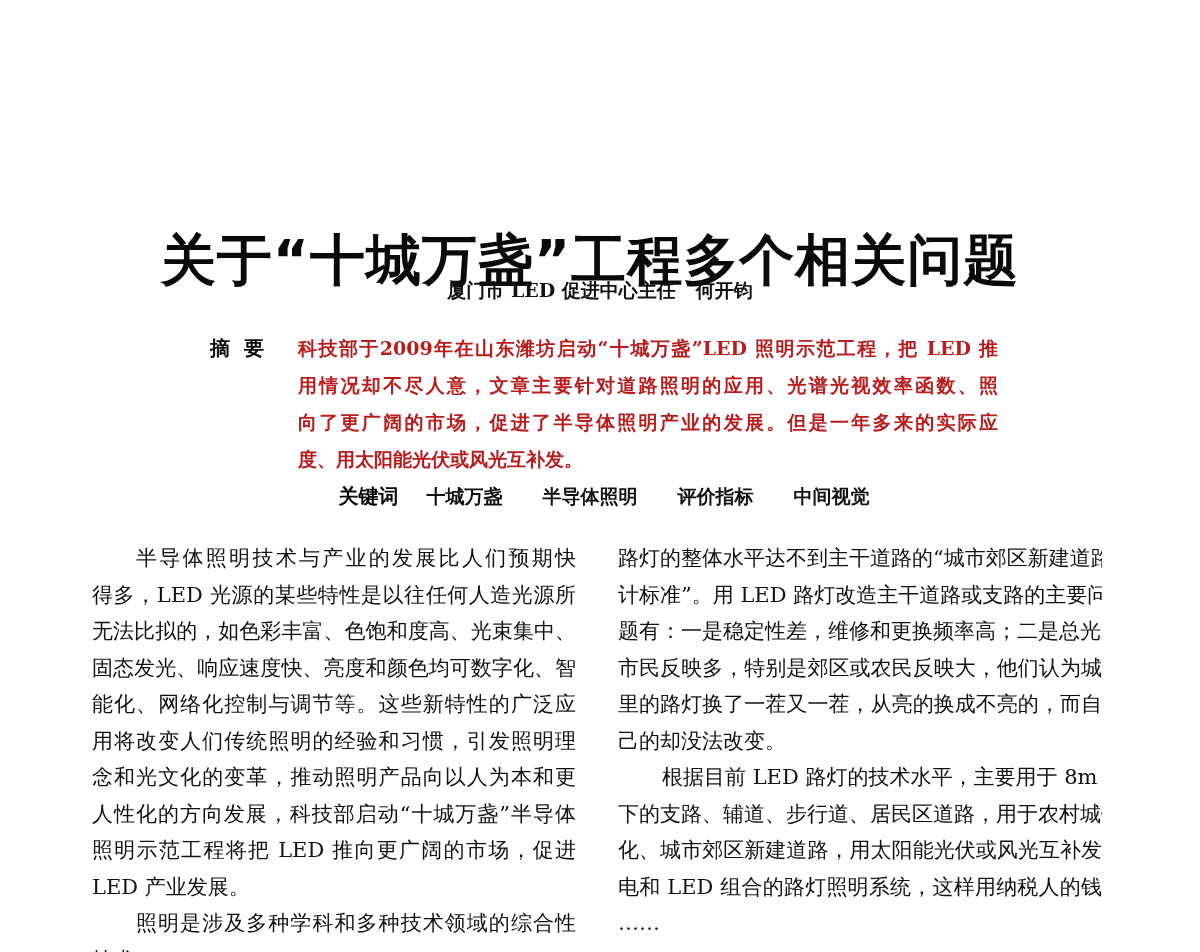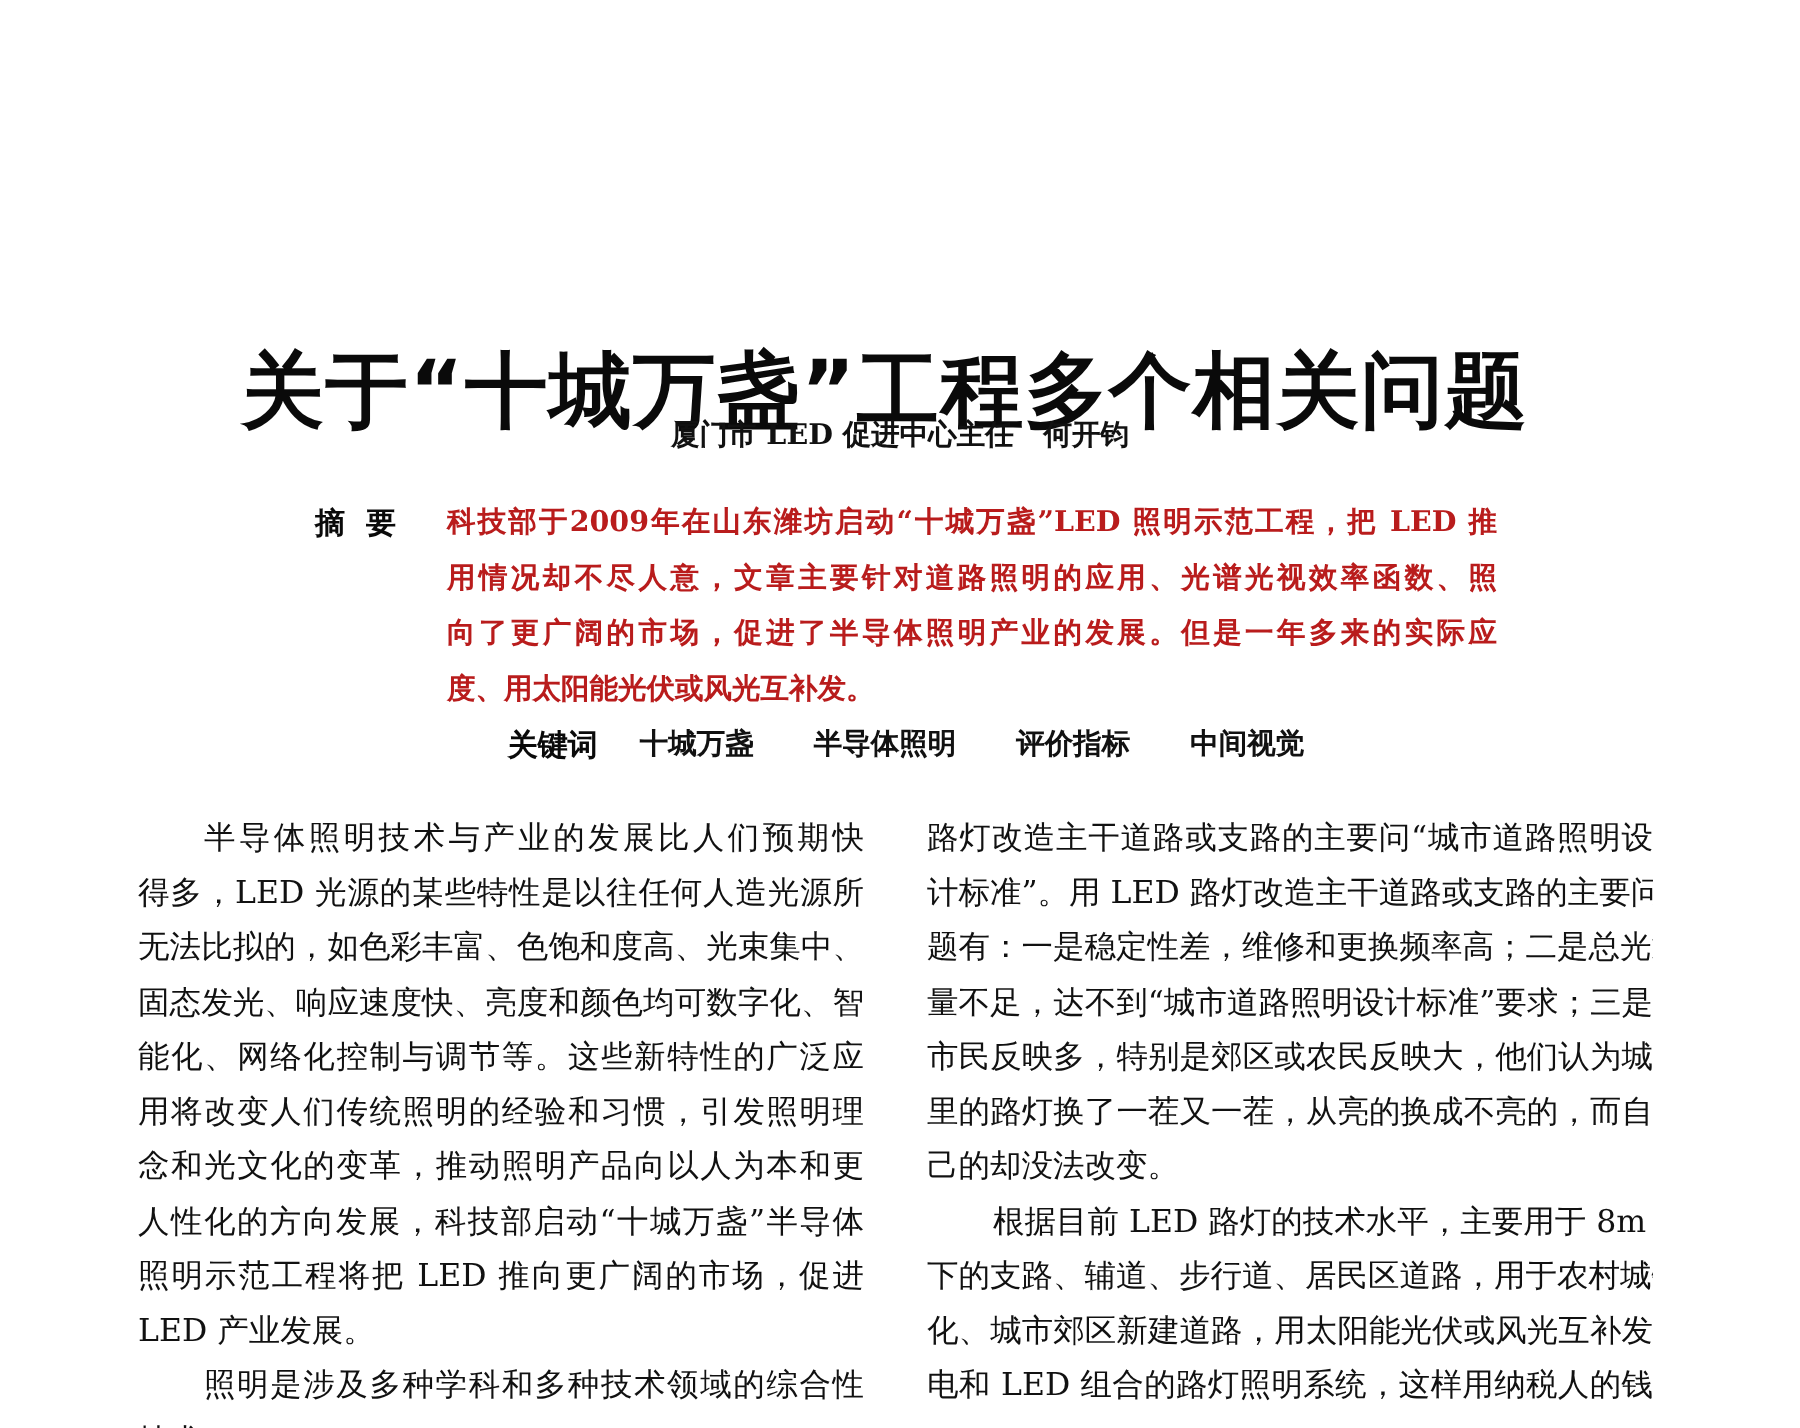--- a/index.html
+++ b/index.html
@@ -153,24 +153,23 @@
       <span class="line">能化、网络化控制与调节等。这些新特性的广泛应</span>
       <span class="line">用将改变人们传统照明的经验和习惯，引发照明理</span>
       <span class="line">念和光文化的变革，推动照明产品向以人为本和更</span>
       <span class="line">人性化的方向发展，科技部启动“十城万盏”半导体</span>
       <span class="line">照明示范工程将把 LED 推向更广阔的市场，促进</span>
       <span class="line end">LED 产业发展。</span>
       <span class="line indent">照明是涉及多种学科和多种技术领域的综合性</span>
       <span class="line end">技术……</span>
     </div>
   <div class="col col-right">
-      <span class="line">路灯改造主干道路或支路的主要问“城市道路照明设</span>
+      <span class="line">路灯的整体水平达不到主干道路的“城市郊区新建道路</span>
       <span class="line">计标准”。用 LED 路灯改造主干道路或支路的主要问</span>
       <span class="line">题有：一是稳定性差，维修和更换频率高；二是总光通</span>
-      <span class="line">量不足，达不到“城市道路照明设计标准”要求；三是</span>
       <span class="line">市民反映多，特别是郊区或农民反映大，他们认为城</span>
       <span class="line">里的路灯换了一茬又一茬，从亮的换成不亮的，而自</span>
       <span class="line end">己的却没法改变。</span>
       <span class="line indent">根据目前 LED 路灯的技术水平，主要用于 8m 以</span>
       <span class="line">下的支路、辅道、步行道、居民区道路，用于农村城镇</span>
       <span class="line">化、城市郊区新建道路，用太阳能光伏或风光互补发</span>
       <span class="line">电和 LED 组合的路灯照明系统，这样用纳税人的钱</span>
       <span class="line end">……</span>
     </div>
 

